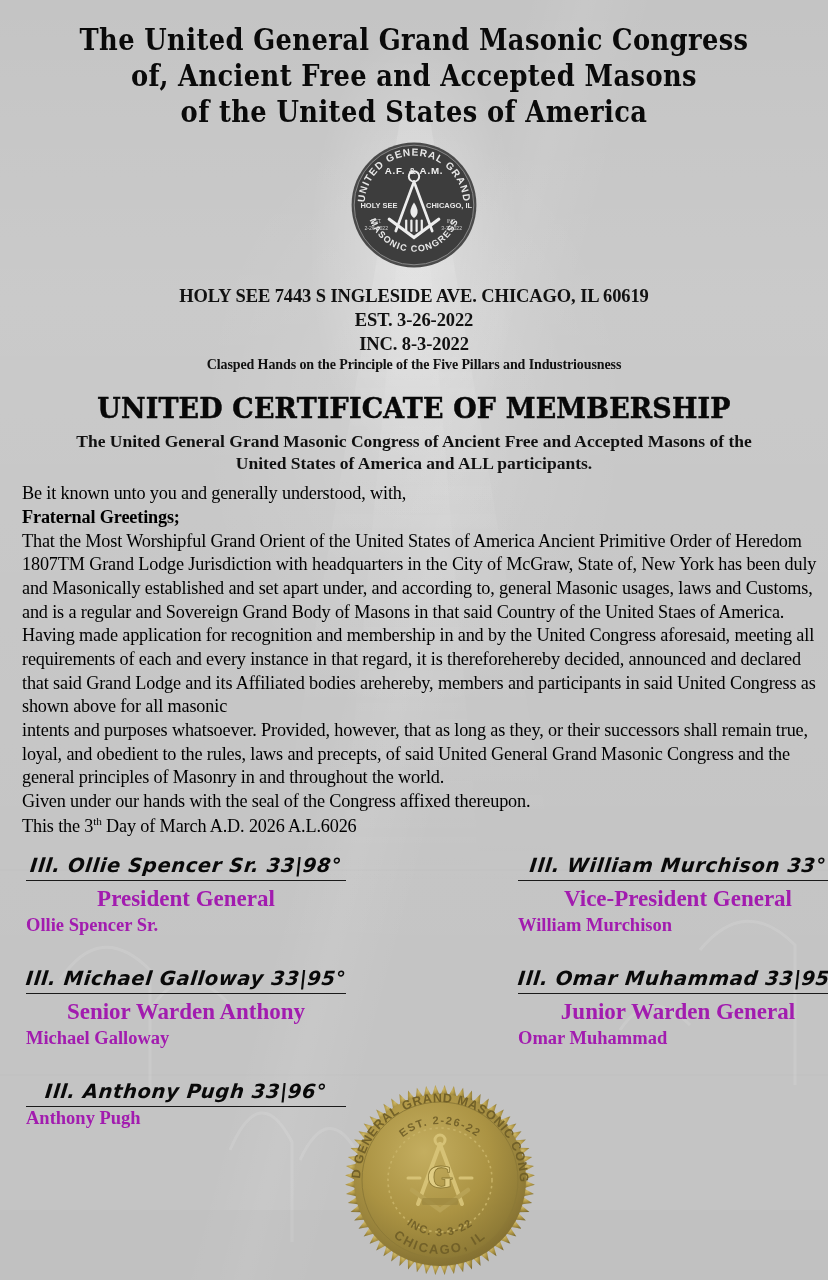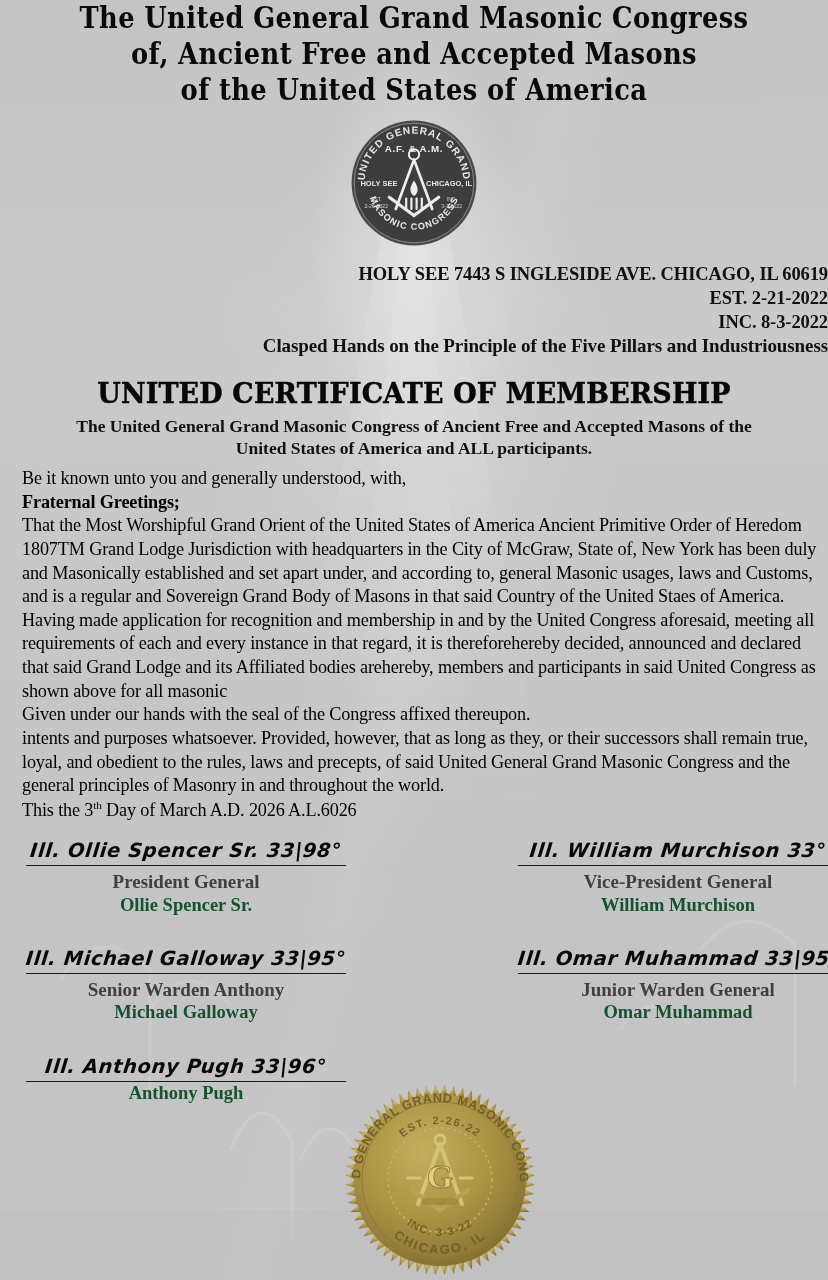--- a/index.html
+++ b/index.html
@@ -52,20 +52,21 @@
     position: relative;
     z-index: 2;
     width: 828px;
     height: 1280px;
     padding: 0;
   }
 
   
   .masthead {
     text-align: center;
+    padding-top: 22px;
     line-height: 1.22;
   }
   .masthead-line {
     font-family: "DejaVu Serif", "Liberation Serif", serif;
     font-weight: 700;
     font-size: 30px;
     letter-spacing: 0.4px;
     color: #0a0a0a;
     font-stretch: condensed;
     transform: scaleX(0.97);
@@ -77,32 +78,32 @@
   
   .emblem-wrap {
     display: flex;
     justify-content: center;
     margin-top: 10px;
   }
   .emblem { display: block; }
 
   
   .address-block {
-    text-align: right;
+    text-align: center;
     margin-top: 14px;
     line-height: 1.30;
     color: #111;
   }
   .address-block div {
     font-family: "Liberation Serif", serif;
     font-weight: 700;
     font-size: 18.5px;
     letter-spacing: -0.1px;
   }
-  .address-block .motto { font-size: 19px; }
+  .address-block .motto { font-size: 14px; }
 
   
   .cert-heading {
     text-align: center;
     margin-top: 18px;
     font-family: "DejaVu Serif", "Liberation Serif", serif;
     font-weight: 700;
     font-size: 28px;
     letter-spacing: 0.2px;
     color: #080808;
@@ -164,31 +165,31 @@
     margin-bottom: 3px;
   }
   .sig-rule {
     border-top: 1.6px solid #1a1a1a;
     width: 100%;
   }
   .sig-title {
     text-align: center;
     font-family: "Liberation Serif", serif;
     font-weight: 700;
-    font-size: 19px;
-    color: #404040;
+    font-size: 23px;
+    color: #a21caf;
     margin-top: 4px;
     line-height: 1.25;
   }
   .sig-person {
-    text-align: center;
+    text-align: left;
     font-family: "Liberation Serif", serif;
     font-weight: 700;
     font-size: 18.5px;
-    color: #14532d;
+    color: #a21caf;
     line-height: 1.25;
   }
 
   .sig-row.r2 { margin-top: 30px; }
   .sig-row.r3 { margin-top: 30px; }
 
   
   .seal-wrap {
     position: absolute;
     left: 340px;
@@ -282,37 +283,37 @@
       </g>
 
       <text font-family="'Liberation Sans', sans-serif" font-size="14" font-weight="700" fill="#e8e8e8" letter-spacing="1.8">
         <textPath href="#arcBot" startOffset="50%" text-anchor="middle">MASONIC CONGRESS</textPath>
       </text>
     </svg>
   </div>
 
   <div class="address-block">
     <div>HOLY SEE 7443 S INGLESIDE AVE. CHICAGO, IL 60619</div>
-    <div>EST. 2-21-2022</div>
+    <div>EST. 3-26-2022</div>
     <div>INC. 8-3-2022</div>
     <div class="motto">Clasped Hands on the Principle of the Five Pillars and Industriousness</div>
   </div>
 
   <div class="cert-heading">UNITED CERTIFICATE OF MEMBERSHIP</div>
   <div class="cert-sub">
     <span>The United General Grand Masonic Congress of Ancient Free and Accepted Masons of the</span>
     <span>United States of America and ALL participants.</span>
   </div>
 
   <div class="body-text">
     <p class="para">Be it known unto you and generally understood, with,</p>
     <p class="para bold">Fraternal Greetings;</p>
     <p class="para">That the Most Worshipful Grand Orient of the United States of America Ancient Primitive Order of Heredom 1807TM Grand Lodge Jurisdiction with headquarters in the City of McGraw, State  of, New York  has been duly and Masonically established and set apart under, and according to, general Masonic usages, laws and Customs, and is a regular and Sovereign Grand Body of Masons in that said Country of the United Staes of America. Having made application for recognition and membership in and by the United Congress aforesaid, meeting all requirements of each and every instance in that regard, it is thereforehereby decided, announced and declared that said Grand Lodge and its Affiliated bodies arehereby, members and participants in said United Congress as shown above for all masonic</p>
+    <p class="para">intents and purposes whatsoever. Provided, however, that as long as they, or their successors shall remain true, loyal, and obedient to the rules, laws and precepts, of said United General Grand Masonic Congress and the general principles of Masonry in and throughout the world.</p>
     <p class="para">Given under our hands with the seal of the Congress affixed thereupon.</p>
-    <p class="para">intents and purposes whatsoever. Provided, however, that as long as they, or their successors shall remain true, loyal, and obedient to the rules, laws and precepts, of said United General Grand Masonic Congress and the general principles of Masonry in and throughout the world.</p>
     <p class="para"><span>This the 3</span><sup class="ord">th</sup><span> Day of  March A.D. 2026 A.L.6026</span></p>
   </div>
 
   <div class="sig-area">
 
     <div class="sig-row r1">
       <div class="sig-col left">
         <div class="sig-block">
           <div class="sig-name">Ill.  Ollie Spencer Sr.  33|98°</div>
           <div class="sig-rule"></div>

